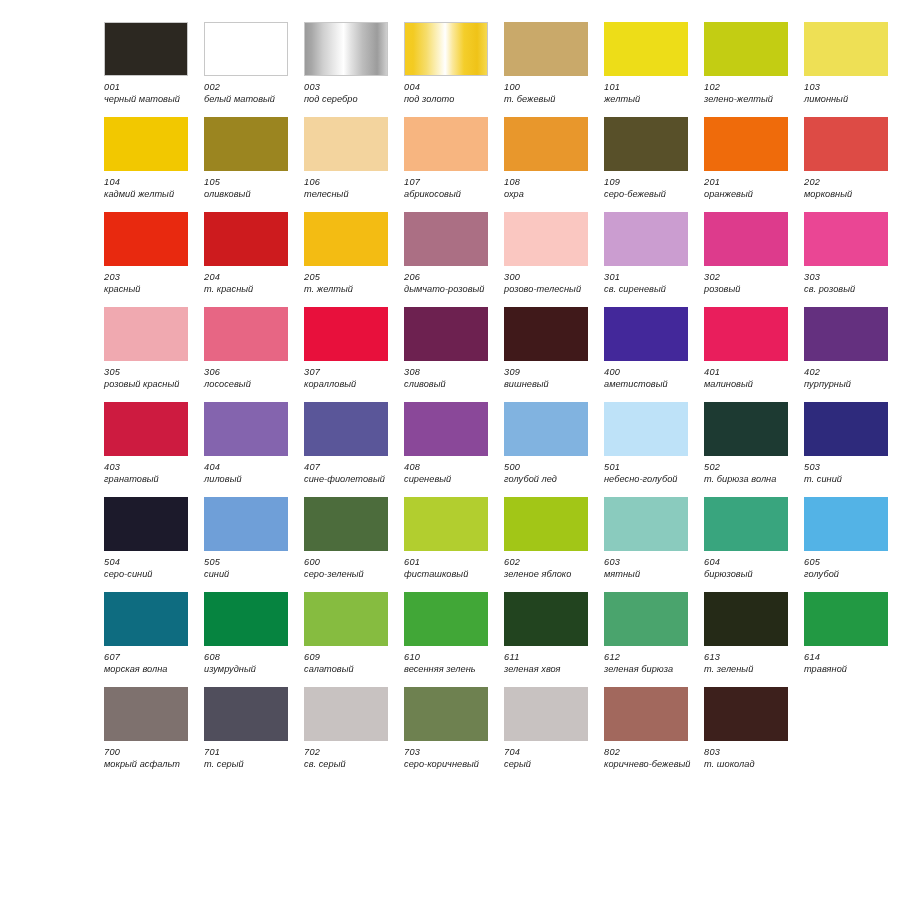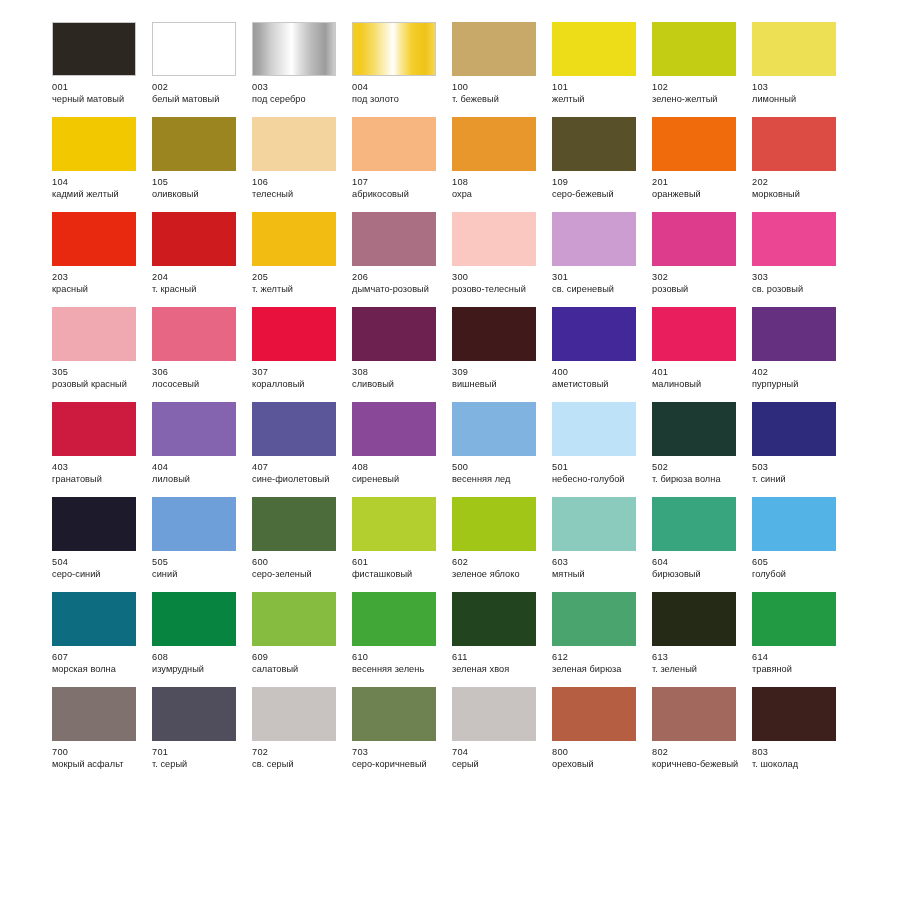--- a/index.html
+++ b/index.html
@@ -22,23 +22,24 @@
     height: 900px;
     box-sizing: border-box;
     padding: 22px 0 0 0;
     background: #ffffff;
   }
 
   .palette-grid {
     display: grid;
     grid-template-columns: repeat(8, 100px);
     grid-auto-rows: 95px;
-    margin-left: 52px;
+    margin-left: 104px;
     column-gap: 0px;
     row-gap: 0px;
+    font-style: italic;
   }
 
   .swatch-cell {
     width: 100px;
     height: 95px;
     box-sizing: border-box;
     padding-right: 16px;
     position: relative;
   }
   .swatch-cell.empty-cell {
@@ -329,21 +330,21 @@
         <div class="swatch-chip" style="background-color: rgb(138, 72, 153);"></div>
         <div class="swatch-caption">
           <span class="swatch-code">408</span>
           <span class="swatch-name">сиреневый</span>
         </div>
       </div>
       <div class="swatch-cell">
         <div class="swatch-chip" style="background-color: rgb(129, 179, 224);"></div>
         <div class="swatch-caption">
           <span class="swatch-code">500</span>
-          <span class="swatch-name">весенняя лед</span>
+          <span class="swatch-name">голубой лед</span>
         </div>
       </div>
       <div class="swatch-cell">
         <div class="swatch-chip" style="background-color: rgb(190, 226, 248);"></div>
         <div class="swatch-caption">
           <span class="swatch-code">501</span>
           <span class="swatch-name">небесно-голубой</span>
         </div>
       </div>
       <div class="swatch-cell">
@@ -498,27 +499,20 @@
         <div class="swatch-caption">
           <span class="swatch-code">703</span>
           <span class="swatch-name">серо-коричневый</span>
         </div>
       </div>
       <div class="swatch-cell">
         <div class="swatch-chip" style="background-color: rgb(200, 194, 193);"></div>
         <div class="swatch-caption">
           <span class="swatch-code">704</span>
           <span class="swatch-name">серый</span>
-        </div>
-      </div>
-      <div class="swatch-cell">
-        <div class="swatch-chip" style="background-color: rgb(181, 94, 66);"></div>
-        <div class="swatch-caption">
-          <span class="swatch-code">800</span>
-          <span class="swatch-name">ореховый</span>
         </div>
       </div>
       <div class="swatch-cell">
         <div class="swatch-chip" style="background-color: rgb(162, 104, 93);"></div>
         <div class="swatch-caption">
           <span class="swatch-code">802</span>
           <span class="swatch-name">коричнево-бежевый</span>
         </div>
       </div>
       <div class="swatch-cell">

